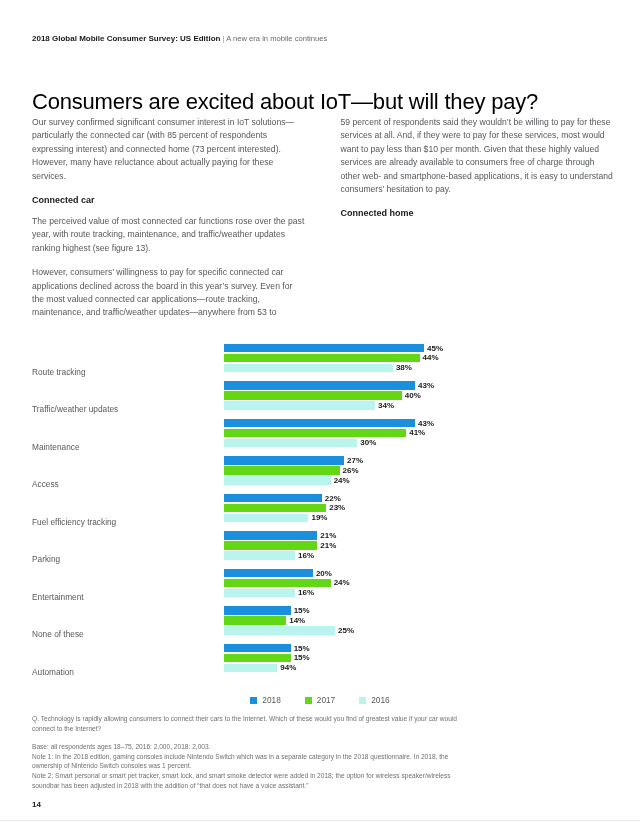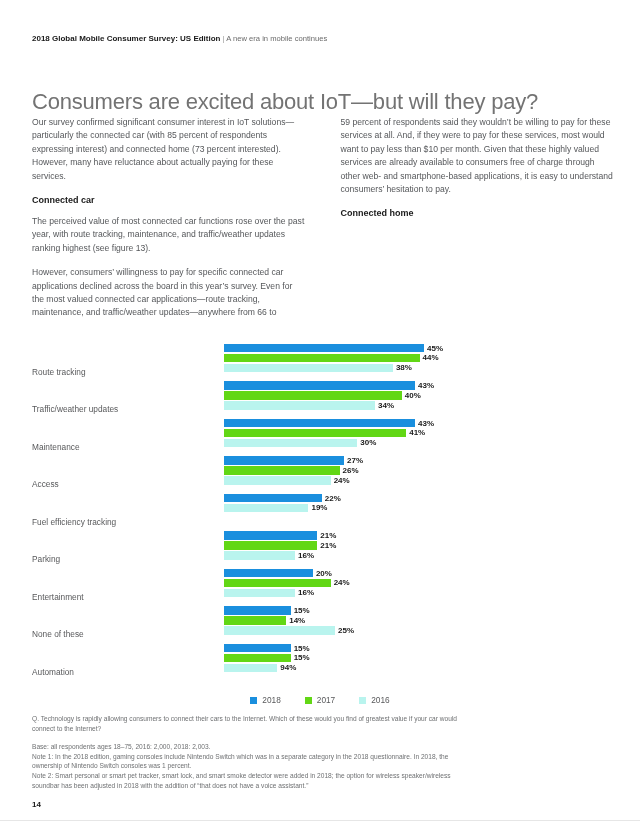--- a/index.html
+++ b/index.html
@@ -41,21 +41,21 @@
   .runhead .sep { color: #999; }
 
   
   .title {
     position: absolute;
     top: 74px;
     left: 32px;
     right: 32px;
     font-size: 22px;
     line-height: 26px;
-    color: #737373;
+    color: #000000;
     font-weight: normal;
     letter-spacing: -0.2px;
   }
 
   
   .cols {
     position: absolute;
     top: 116px;
     left: 32px;
     right: 27px;
@@ -204,21 +204,21 @@
     <span>A new era in mobile continues</span>
   </div>
 
   <h1 class="title">Consumers are excited about IoT—but will they pay?</h1>
 
   <div class="cols">
     <div class="col">
       <p>Our survey confirmed significant consumer interest in IoT solutions—particularly the connected car (with 85 percent of respondents expressing interest) and connected home (73 percent interested). However, many have reluctance about actually paying for these services.</p>
       <h3>Connected car</h3>
       <p>The perceived value of most connected car functions rose over the past year, with route tracking, maintenance, and traffic/weather updates ranking highest (see figure 13).</p>
-      <p>However, consumers’ willingness to pay for specific connected car applications declined across the board in this year’s survey. Even for the most valued connected car applications—route tracking, maintenance, and traffic/weather updates—anywhere from 66 to</p>
+      <p>However, consumers’ willingness to pay for specific connected car applications declined across the board in this year’s survey. Even for the most valued connected car applications—route tracking, maintenance, and traffic/weather updates—anywhere from 53 to</p>
     </div>
     <div class="col">
       <p>59 percent of respondents said they wouldn’t be willing to pay for these services at all. And, if they were to pay for these services, most would want to pay less than $10 per month. Given that these highly valued services are already available to consumers free of charge through other web- and smartphone-based applications, it is easy to understand consumers’ hesitation to pay.</p>
       <h3>Connected home</h3>
     </div>
   </div>
 
 
   <div class="chart" id="chart">
       <div class="row">
@@ -290,20 +290,24 @@
         </div>
       </div>
       <div class="row">
         <div class="cat-label">Fuel efficiency tracking</div>
         <div class="bars">
           <div class="bar-line">
             <span class="bar y2018" style="width: 97.7778px; background: rgb(26, 143, 222);"></span>
             <span class="bar-val">22%</span>
           </div>
           <div class="bar-line">
+            <span class="bar y2017" style="width: 102.222px; background: rgb(98, 215, 21);"></span>
+            <span class="bar-val">23%</span>
+          </div>
+          <div class="bar-line">
             <span class="bar y2016" style="width: 84.4444px; background: rgb(185, 244, 238);"></span>
             <span class="bar-val">19%</span>
           </div>
         </div>
       </div>
       <div class="row">
         <div class="cat-label">Parking</div>
         <div class="bars">
           <div class="bar-line">
             <span class="bar y2018" style="width: 93.3333px; background: rgb(26, 143, 222);"></span>

